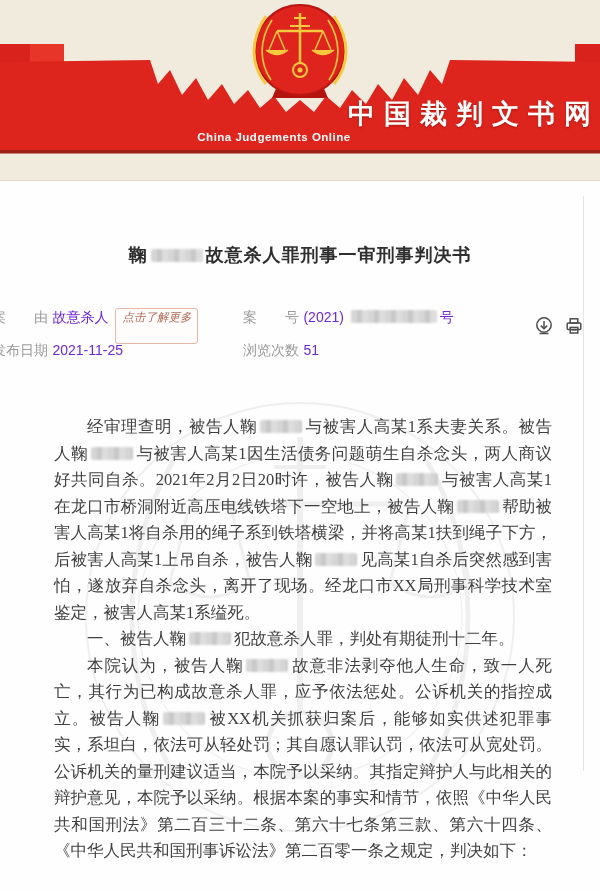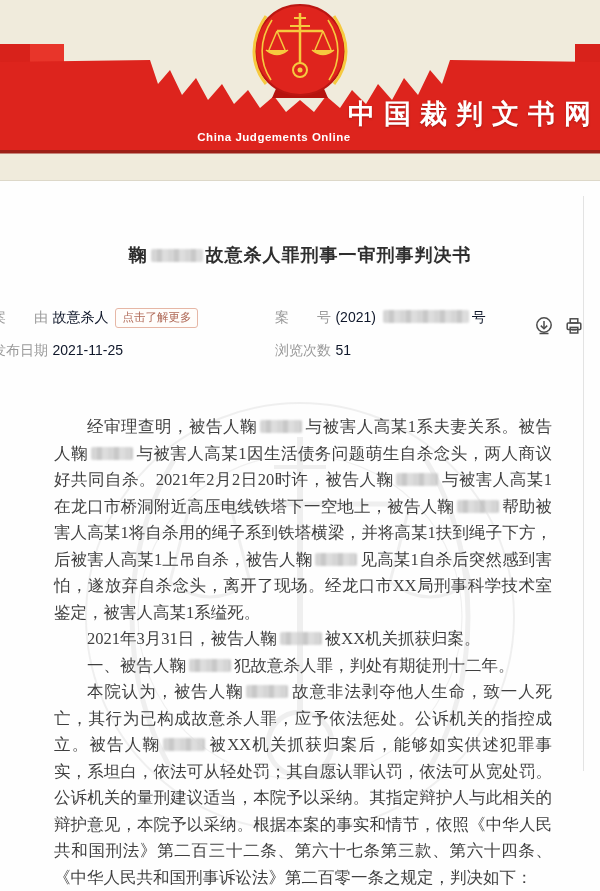--- a/index.html
+++ b/index.html
@@ -14,29 +14,29 @@
       text-shadow:0 1px 2px rgba(120,10,5,.5);}
   .site-subtitle{position:absolute;top:131px;left:0;width:548px;text-align:center;
       color:#fff;font-size:11.5px;font-weight:bold;letter-spacing:.5px;}
 
   
   .doc-title{position:absolute;top:231px;left:0;width:600px;text-align:center;
       font-size:18px;font-weight:bold;color:#2e2e2e;letter-spacing:1px;}
 
   
   .meta-label{color:#9a9a9a;font-size:14px;}
-  .meta-value{color:#0f172a;font-size:14px;}
+  .meta-value{color:#6d28d9;font-size:14px;}
   .meta-row1,.meta-row2{position:absolute;left:0;width:600px;height:22px;}
   .meta-row1{top:308px;}
   .meta-row2{top:341px;}
   .cause-group,.date-group{position:absolute;left:-8px;white-space:nowrap;}
-  .caseno-group,.views-group{position:absolute;left:243px;white-space:nowrap;margin-left:32px;}
-  .more-tag{display:inline-block;margin-left:7px;padding:1px 6px 2px;font-size:11.5px;
+  .caseno-group,.views-group{position:absolute;left:243px;white-space:nowrap;}
+  .more-tag{display:inline-block;margin-left:7px;padding:1px 6px 18px;font-size:11.5px;
       color:#b06a58;border:1px solid #e6b7a6;border-radius:3px;background:#fffdfb;
-      vertical-align:1px;cursor:pointer;}
+      vertical-align:1px;cursor:pointer;font-style:italic;}
   .action-icons{position:absolute;right:16px;top:8px;white-space:nowrap;}
   .action-icons span{display:inline-block;margin-left:6px;cursor:pointer;}
 
   
   .body-text{position:absolute;top:414px;left:54px;width:498px;z-index:2;
       font-family:"Liberation Serif","DejaVu Serif",serif;
       font-size:16.5px;line-height:26.5px;color:#3f3f3f;text-align:justify;}
   .body-text p{margin:0;text-indent:2em;font-family:Liberation Serif, serif;}
 
   
@@ -164,19 +164,18 @@
       <span class="meta-value">2021-11-25</span>
     </div>
     <div class="views-group">
       <span class="meta-label">浏览次数</span>
       <span class="meta-value">51</span>
     </div>
   </div>
 
   <div class="body-text">
     <p><span>经审理查明，被告人鞠</span><span class="redact" style="width: 42px;"></span><span>与被害人高某1系夫妻关系。被告人鞠</span><span class="redact" style="width: 42px;"></span><span>与被害人高某1因生活债务问题萌生自杀念头，两人商议好共同自杀。2021年2月2日20时许，被告人鞠</span><span class="redact" style="width: 42px;"></span><span>与被害人高某1在龙口市桥洞附近高压电线铁塔下一空地上，被告人鞠</span><span class="redact" style="width: 42px;"></span><span>帮助被害人高某1将自杀用的绳子系到铁塔横梁，并将高某1扶到绳子下方，后被害人高某1上吊自杀，被告人鞠</span><span class="redact" style="width: 42px;"></span><span>见高某1自杀后突然感到害怕，遂放弃自杀念头，离开了现场。经龙口市XX局刑事科学技术室鉴定，被害人高某1系缢死。</span></p>
-    <p><span>2021年3月31日，被告人鞠</span><span class="redact" style="width: 42px;"></span><span>被XX机关抓获归案。</span></p>
     <p><span>一、被告人鞠</span><span class="redact" style="width: 42px;"></span><span>犯故意杀人罪，判处有期徒刑十二年。</span></p>
     <p><span>本院认为，被告人鞠</span><span class="redact" style="width: 42px;"></span><span>故意非法剥夺他人生命，致一人死亡，其行为已构成故意杀人罪，应予依法惩处。公诉机关的指控成立。被告人鞠</span><span class="redact" style="width: 42px;"></span><span>被XX机关抓获归案后，能够如实供述犯罪事实，系坦白，依法可从轻处罚；其自愿认罪认罚，依法可从宽处罚。公诉机关的量刑建议适当，本院予以采纳。其指定辩护人与此相关的辩护意见，本院予以采纳。根据本案的事实和情节，依照《中华人民共和国刑法》第二百三十二条、第六十七条第三款、第六十四条、《中华人民共和国刑事诉讼法》第二百零一条之规定，判决如下：</span></p>
 
   </div>
 
 </div>
 
 </body></html>

